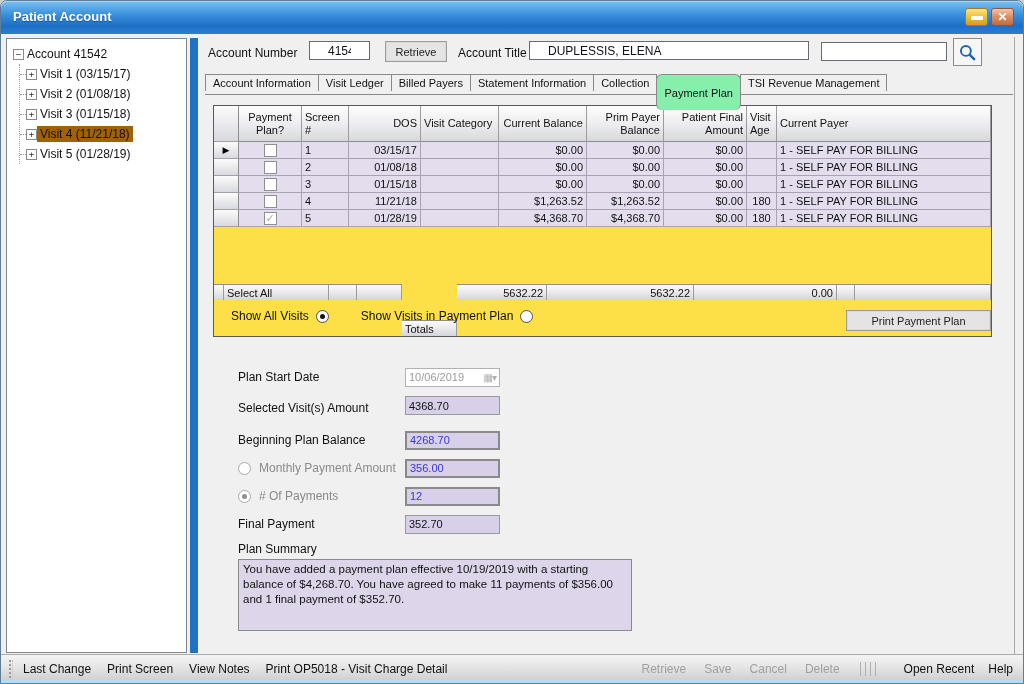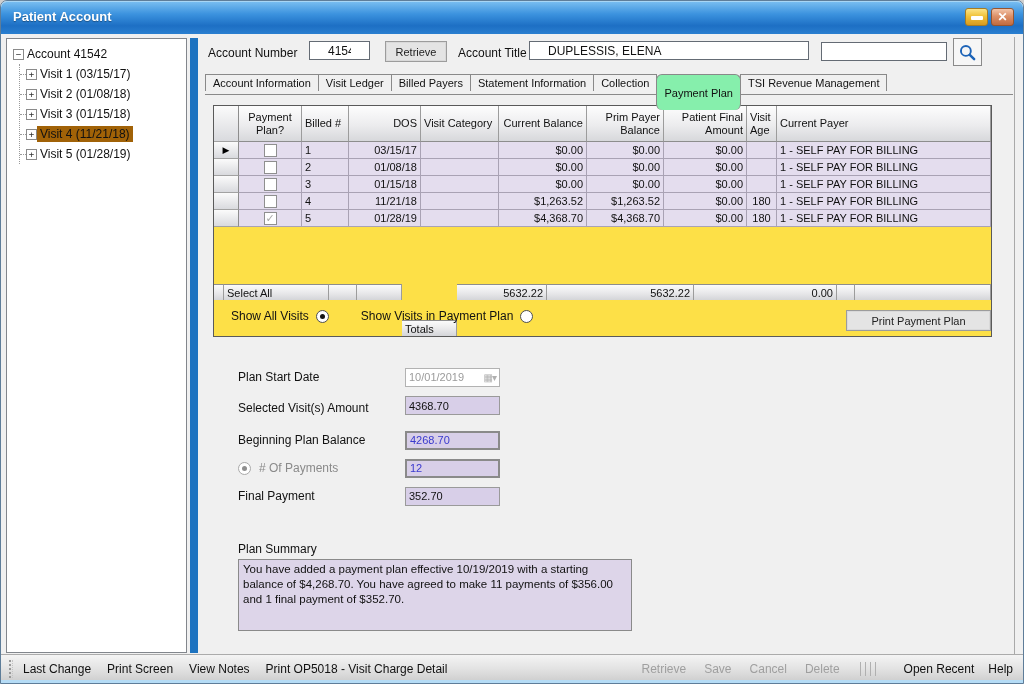--- a/index.html
+++ b/index.html
@@ -153,21 +153,21 @@
         <div class="tab">Statement Information</div>
         <div class="tab">Collection</div>
         <div class="tab active">Payment Plan</div>
         <div class="tab">TSI Revenue Management</div>
       </div>
 
     <div class="grid" id="grid">
         <div class="grow hdr">
           <div class="selcell" style="height: 36px;"></div>
           <div class="gcell" style="width: 63px; justify-content: center; text-align: center;">Payment Plan?</div>
-          <div class="gcell" style="width: 47px; justify-content: flex-start;">Billed #</div>
+          <div class="gcell" style="width: 47px; justify-content: flex-start;">Screen #</div>
           <div class="gcell" style="width: 72px; justify-content: flex-end; text-align: right;">DOS</div>
           <div class="gcell" style="width: 78px; justify-content: flex-start;">Visit Category</div>
           <div class="gcell" style="width: 88px; justify-content: flex-end; text-align: right;">Current Balance</div>
           <div class="gcell" style="width: 77px; justify-content: flex-end; text-align: right;">Prim Payer Balance</div>
           <div class="gcell" style="width: 83px; justify-content: flex-end; text-align: right;">Patient Final Amount</div>
           <div class="gcell" style="width: 30px; justify-content: flex-start;">Visit Age</div>
           <div class="gcell" style="flex: 1 1 0%; justify-content: flex-start;">Current Payer</div>
         </div>
         <div class="grow drow">
           <div class="selcell" style="height: 17px;">
@@ -261,31 +261,38 @@
       <span class="radio on" style="margin-left:7px;"></span>
       <span style="margin-left:32px;">Show Visits in Payment Plan</span>
       <span class="radio" style="margin-left:7px;"></span>
     </div>
     <button class="btn btn-print">Print Payment Plan</button>
 
     <div class="plan-form">
       <div class="form-row">
         <span class="form-label">Plan Start Date</span>
         <div class="datefield">
-          <span>10/01/2019</span>
+          <span>10/06/2019</span>
           <span class="cal-ico">▦▾</span>
         </div>
       </div>
       <div class="form-row" style="margin-bottom:15px;align-items:flex-end;">
         <span class="form-label">Selected Visit(s) Amount</span>
         <div class="pfield">4368.70</div>
       </div>
       <div class="form-row">
         <span class="form-label">Beginning Plan Balance</span>
         <div class="pfield editable">4268.70</div>
+      </div>
+      <div class="form-row">
+        <span class="form-label dim">
+          <span class="radio disabled" style="margin-right:8px;"></span>
+          <span>Monthly Payment Amount</span>
+        </span>
+        <div class="pfield editable">356.00</div>
       </div>
       <div class="form-row">
         <span class="form-label dim">
           <span class="radio disabled on" style="margin-right:8px;"></span>
           <span># Of Payments</span>
         </span>
         <div class="pfield editable">12</div>
       </div>
       <div class="form-row">
         <span class="form-label">Final Payment</span>

